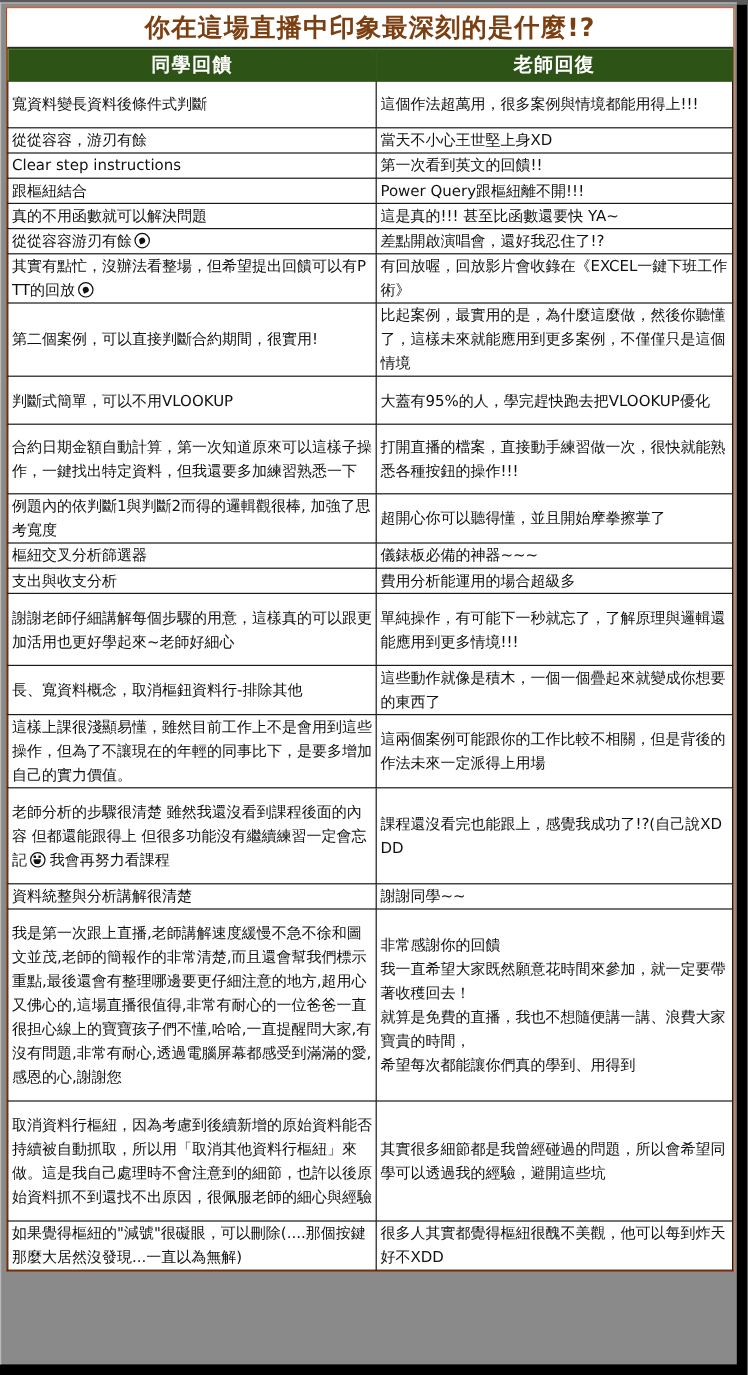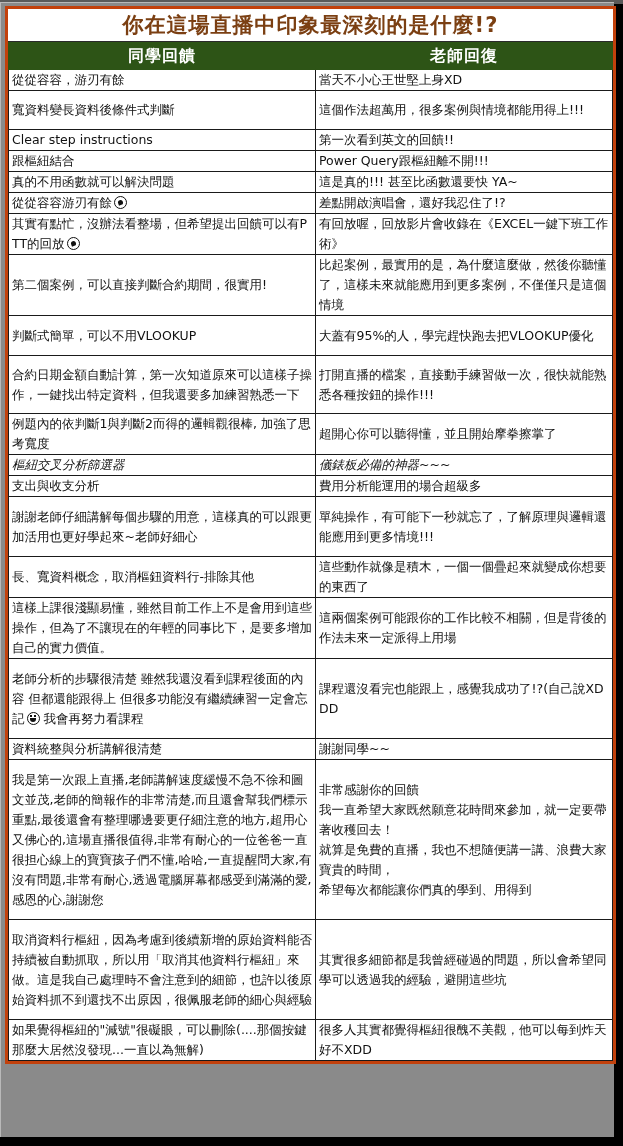--- a/index.html
+++ b/index.html
@@ -8,21 +8,21 @@
     font-family: "DejaVu Sans", "Liberation Sans", sans-serif;
   }
   .topbar { position:absolute; left:0; top:0; width:623px; height:4px; background:#5a5a5a; }
   .frame {
     position:absolute; left:0; top:2px; width:614px; height:1135px;
     background:#8a8a8a; border-top:1px solid #b9b9b9; border-left:1px solid #b9b9b9;
     box-sizing:border-box;
   }
   .sheet {
     position:absolute; left:5px; top:6px; width:605px; background:#fff;
-    border:3px solid #c2410c;
+    border:1px solid #c2410c;
   }
   .title {
     height:32px; line-height:32px; text-align:center; color:#7b3f12;
     font-size:21px; font-weight:bold; letter-spacing:1px; background:#fff;
     border-bottom:1px solid #2a2a2a;
   }
   table { border-collapse:collapse; width:100%; table-layout:fixed; }
   th {
     background:#2d5416; color:#fff; font-size:16px; font-weight:bold; height:26px;
     border:1px solid #2d5416; padding:0; letter-spacing:1px;
@@ -53,27 +53,27 @@
         <col class="c1">
         <col>
       </colgroup>
     <thead>
       <tr>
         <th>同學回饋</th>
         <th>老師回復</th>
       </tr>
     </thead>
     <tbody id="rows">
+        <tr style="height: 39px;">
+          <td><span>寬資料變長資料後條件式判斷</span></td>
+          <td><span>這個作法超萬用，很多案例與情境都能用得上!!!</span></td>
+        </tr>
         <tr style="height: 21px;">
           <td><span>從從容容，游刃有餘</span></td>
           <td><span>當天不小心王世堅上身XD</span></td>
-        </tr>
-        <tr style="height: 39px;">
-          <td><span>寬資料變長資料後條件式判斷</span></td>
-          <td><span>這個作法超萬用，很多案例與情境都能用得上!!!</span></td>
         </tr>
         <tr style="height: 21px; margin-top: 40px;">
           <td><span>Clear step instructions</span></td>
           <td><span>第一次看到英文的回饋!!</span></td>
         </tr>
         <tr style="height: 20px;">
           <td><span>跟樞紐結合</span></td>
           <td><span>Power Query跟樞紐離不開!!!</span></td>
         </tr>
         <tr style="height: 20px;">
@@ -97,21 +97,21 @@
           <td><span>大蓋有95%的人，學完趕快跑去把VLOOKUP優化</span></td>
         </tr>
         <tr style="height: 58px;">
           <td><span>合約日期金額自動計算，第一次知道原來可以這樣子操作，一鍵找出特定資料，但我還要多加練習熟悉一下</span></td>
           <td><span>打開直播的檔案，直接動手練習做一次，很快就能熟悉各種按鈕的操作!!!</span></td>
         </tr>
         <tr style="height: 41px; margin-left: 48px;">
           <td><span>例題內的依判斷1與判斷2而得的邏輯觀很棒, 加強了思考寬度</span></td>
           <td><span>超開心你可以聽得懂，並且開始摩拳擦掌了</span></td>
         </tr>
-        <tr style="height: 21px; font-style: italic;">
+        <tr style="height: 21px;">
           <td><span>樞紐交叉分析篩選器</span></td>
           <td><span>儀錶板必備的神器~~~</span></td>
         </tr>
         <tr style="height: 20px;">
           <td><span>支出與收支分析</span></td>
           <td><span>費用分析能運用的場合超級多</span></td>
         </tr>
         <tr style="height: 60px; padding-left: 21px;">
           <td><span>謝謝老師仔細講解每個步驟的用意，這樣真的可以跟更加活用也更好學起來~老師好細心</span></td>
           <td><span>單純操作，有可能下一秒就忘了，了解原理與邏輯還能應用到更多情境!!!</span></td>

